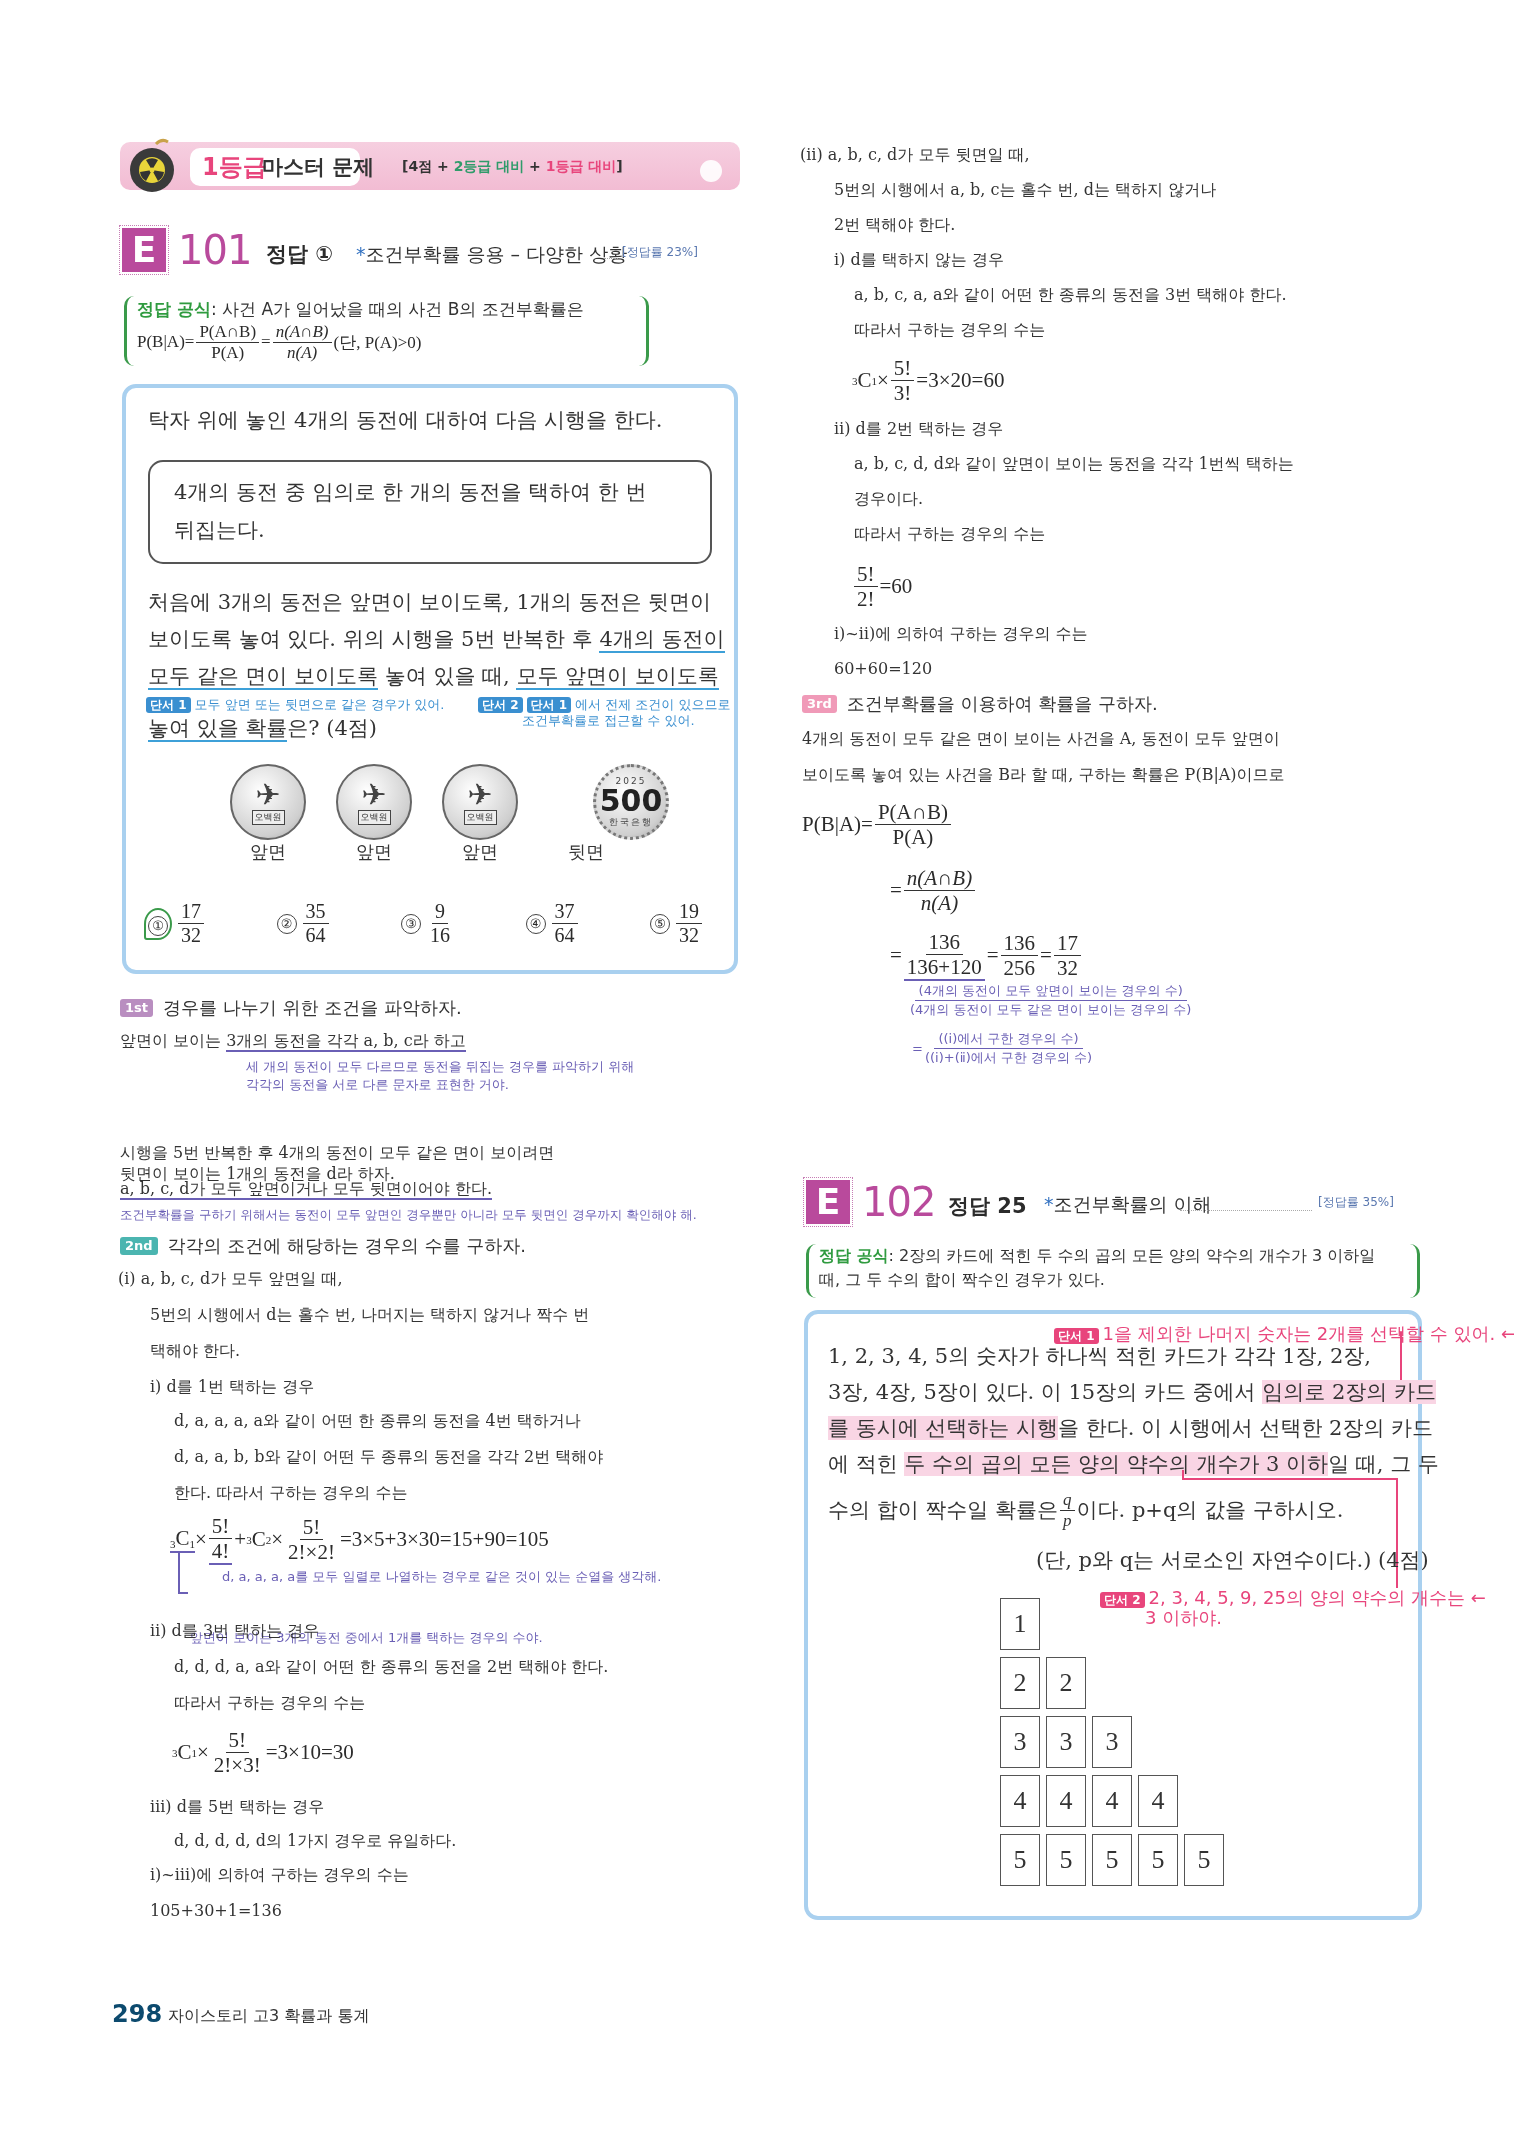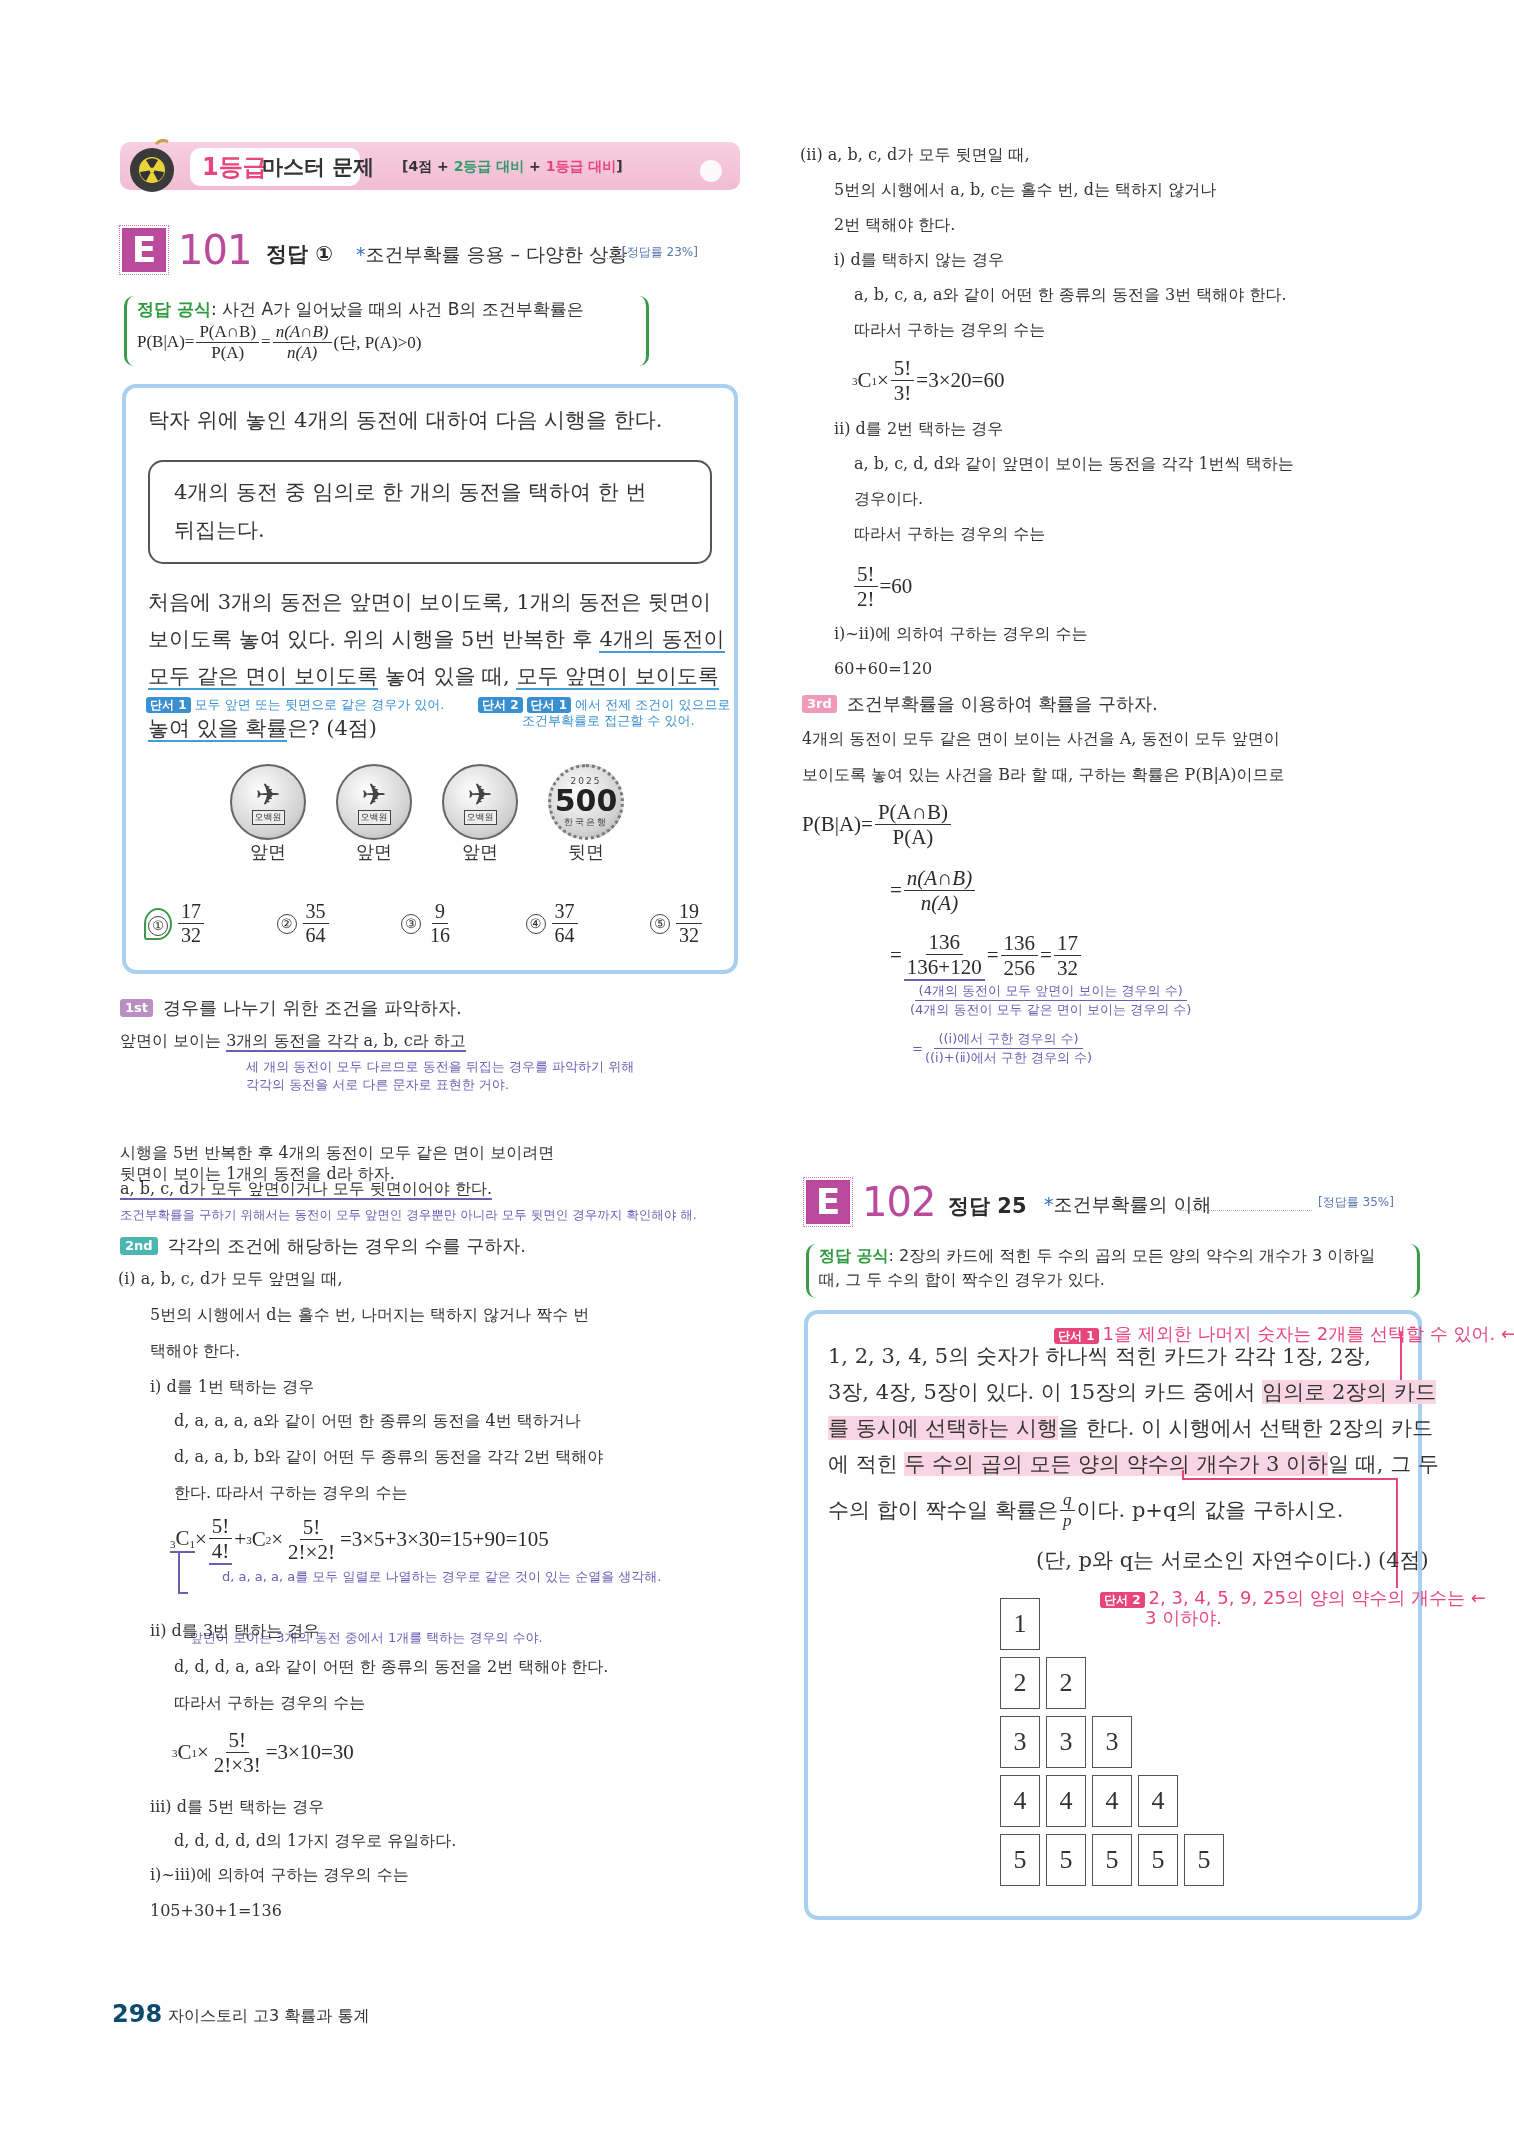--- a/index.html
+++ b/index.html
@@ -43,21 +43,21 @@
   .pbox { border: 4px solid #a9d0ef; border-radius: 14px; background: #fff; }
   .inner-box { border: 2px solid #555; border-radius: 15px; }
   .body-text { font-size: 21px; line-height: 36px; color: #333; font-family: "DejaVu Serif", "Liberation Serif", serif; }
   .ul-blue { border-bottom: 2.5px solid #3da0d8; }
   .hint-tag { display: inline-block; background: #3a8fd0; color: #fff; font-size: 12px; font-weight: bold; padding: 0 4px; border-radius: 3px; line-height: 16px; margin-right: 4px; }
   .hint-blue { color: #3a8fd0; font-size: 13px; }
 
   .coin { width: 76px; height: 76px; border-radius: 50%; border: 2px solid #666; background: radial-gradient(circle at 40% 35%, #ffffff, #cfcfcf 70%, #9a9a9a); display: flex; align-items: center; justify-content: center; flex-direction: column; }
   .coin-crane { font-size: 30px; color: #444; line-height: 30px; }
   .coin-txt { font-size: 9px; color: #333; border: 1px solid #444; padding: 0 2px; background: #eee; }
-  .coin-back { border: 3px dotted #777; }
+  .coin-back { border: 3px dotted #777; margin-left: 45px; }
   .coin-year { font-size: 9px; color: #444; letter-spacing: 2px; }
   .coin-500 { font-size: 30px; font-weight: bold; color: #222; line-height: 30px; }
   .coin-label { font-size: 18px; color: #333; text-align: center; width: 76px; }
 
   .choice { font-size: 20px; font-family: "Liberation Serif", serif; display: flex; align-items: center; gap: 4px; }
   .circ { display: inline-flex; width: 20px; height: 20px; border: 1px solid #444; border-radius: 50%; font-size: 13px; align-items: center; justify-content: center; }
   .circ-mark { border: 2.5px solid #3a9a4a; border-radius: 50% 50% 50% 10%; padding: 2px; }
 
   
   .step-tag { display: inline-block; color: #fff; font-size: 13px; font-weight: bold; padding: 0 5px; border-radius: 3px; line-height: 18px; margin-right: 10px; vertical-align: 2px; }

